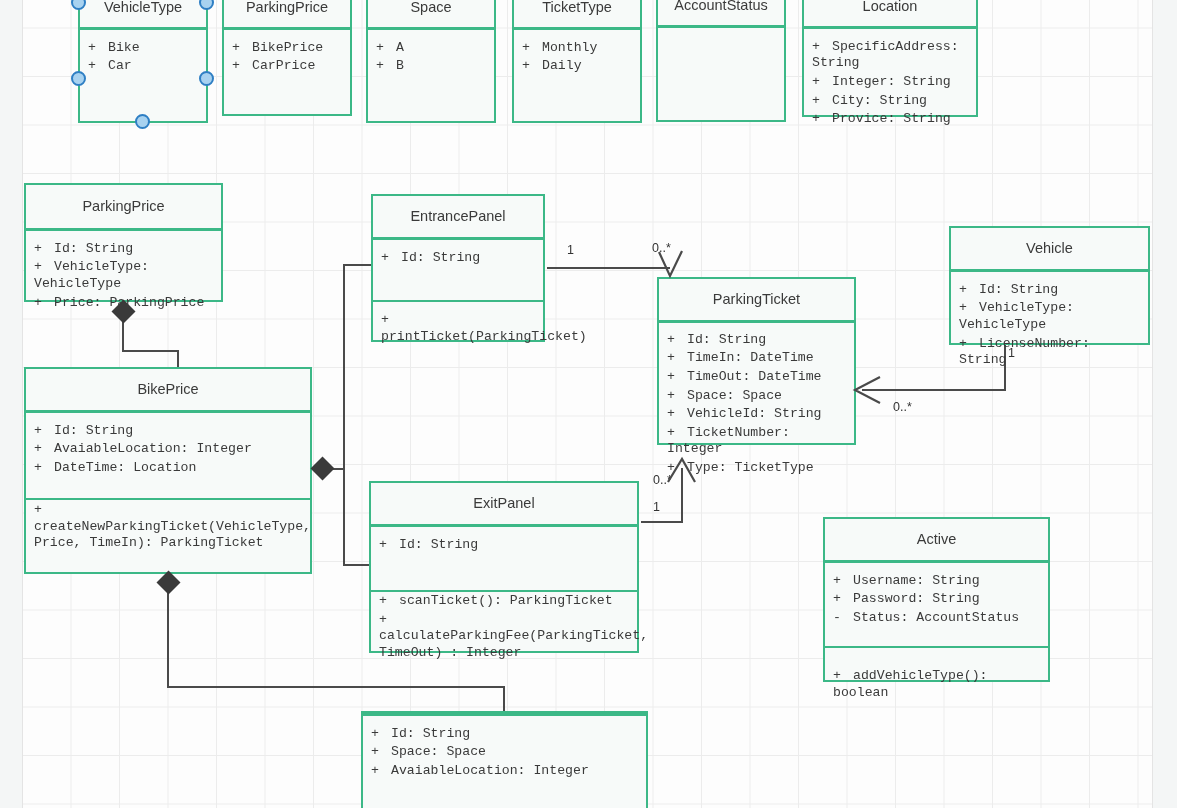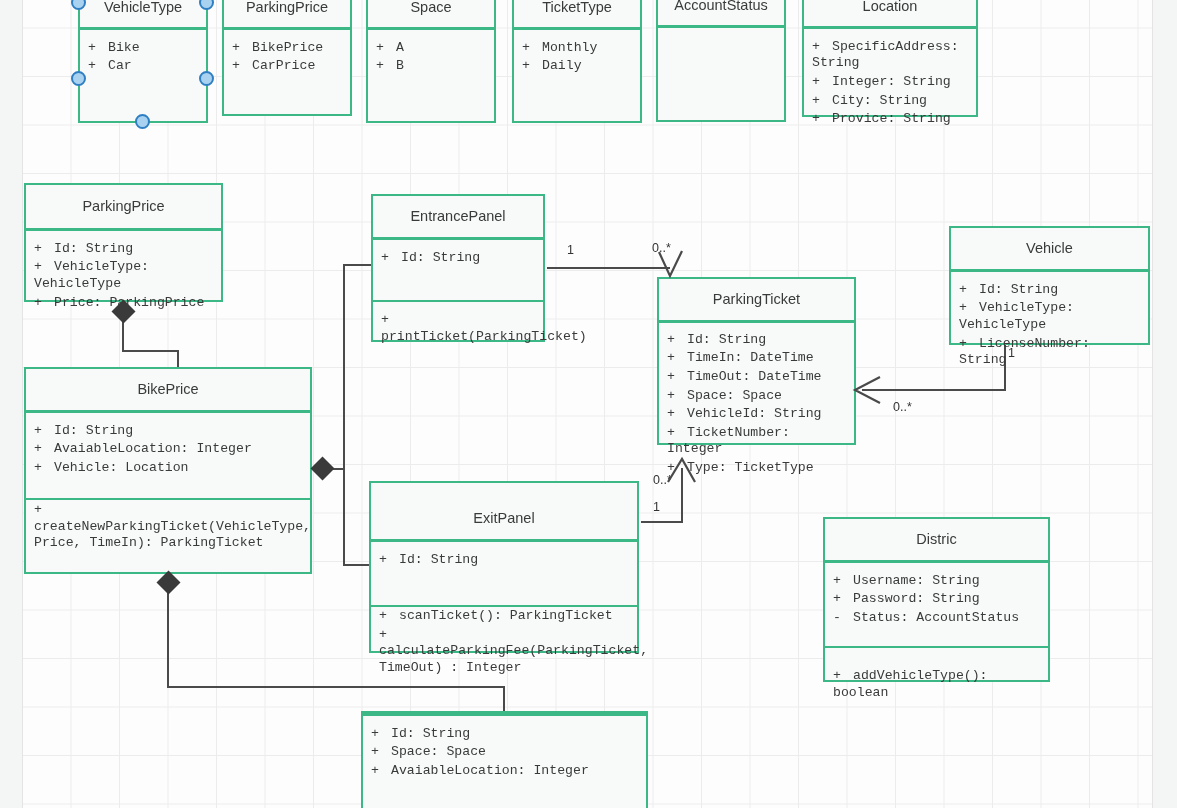--- a/index.html
+++ b/index.html
@@ -209,43 +209,43 @@
     <span class="row"><span class="vis">+</span><span class="mem">LicenseNumber: String</span></span>
   </div>
 </div>
 
 <div class="uml" style="left:24px;top:367px;width:288px;height:207px;">
   <div class="title" style="padding:11px 6px 12px;"><span>BikePrice</span></div>
   <div class="sep"></div>
   <div class="compartment" style="height:67px;">
     <span class="row"><span class="vis">+</span><span class="mem">Id: String</span></span>
     <span class="row"><span class="vis">+</span><span class="mem">AvaiableLocation: Integer</span></span>
-    <span class="row"><span class="vis">+</span><span class="mem">Vehicle: Location</span></span>
+    <span class="row"><span class="vis">+</span><span class="mem">DateTime: Location</span></span>
   </div>
   <div class="sep"></div>
   <div class="compartment" style="padding-top:1px;">
     <span class="row"><span class="vis">+</span><span class="mem">createNewParkingTicket(VehicleType, Price, TimeIn): ParkingTicket</span></span>
   </div>
 </div>
 
 <div class="uml" style="left:369px;top:481px;width:270px;height:172px;">
-  <div class="title" style="padding:26px 6px 12px;"><span>ExitPanel</span></div>
+  <div class="title" style="padding:11px 6px 12px;"><span>ExitPanel</span></div>
   <div class="sep"></div>
   <div class="compartment" style="height:45px;">
     <span class="row"><span class="vis">+</span><span class="mem">Id: String</span></span>
   </div>
   <div class="sep"></div>
   <div class="compartment" style="padding-top:0;">
     <span class="row"><span class="vis">+</span><span class="mem">scanTicket(): ParkingTicket</span></span>
     <span class="row"><span class="vis">+</span><span class="mem">calculateParkingFee(ParkingTicket, TimeOut) : Integer</span></span>
   </div>
 </div>
 
 <div class="uml" style="left:823px;top:517px;width:227px;height:165px;">
-  <div class="title" style="padding:11px 6px 12px;"><span>Distric</span></div>
+  <div class="title" style="padding:11px 6px 12px;"><span>Active</span></div>
   <div class="sep"></div>
   <div class="compartment" style="height:65px;">
     <span class="row"><span class="vis">+</span><span class="mem">Username: String</span></span>
     <span class="row"><span class="vis">+</span><span class="mem">Password: String</span></span>
     <span class="row"><span class="vis">-</span><span class="mem">Status: AccountStatus</span></span>
   </div>
   <div class="sep"></div>
   <div class="compartment" style="padding-top:19px;">
     <span class="row"><span class="vis">+</span><span class="mem">addVehicleType(): boolean</span></span>
   </div>

